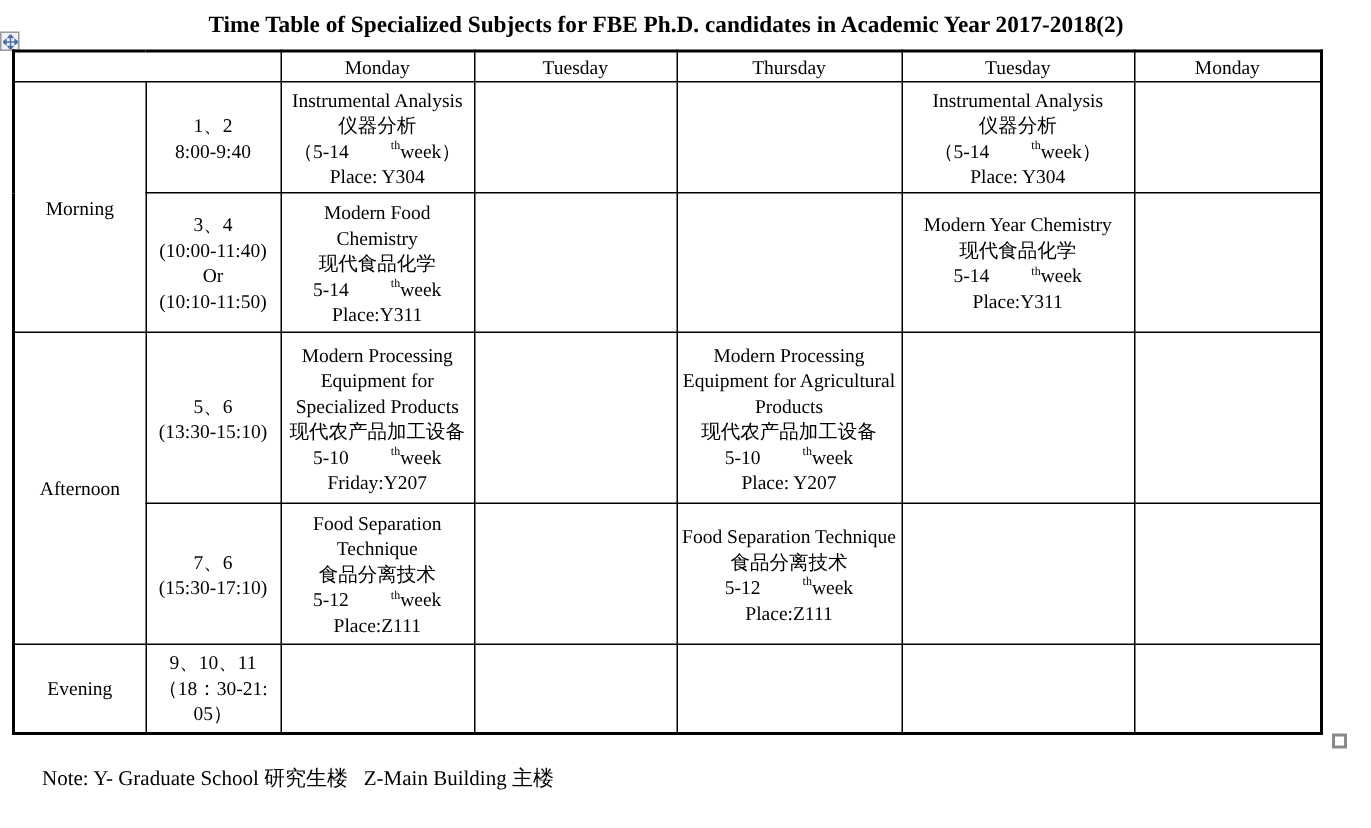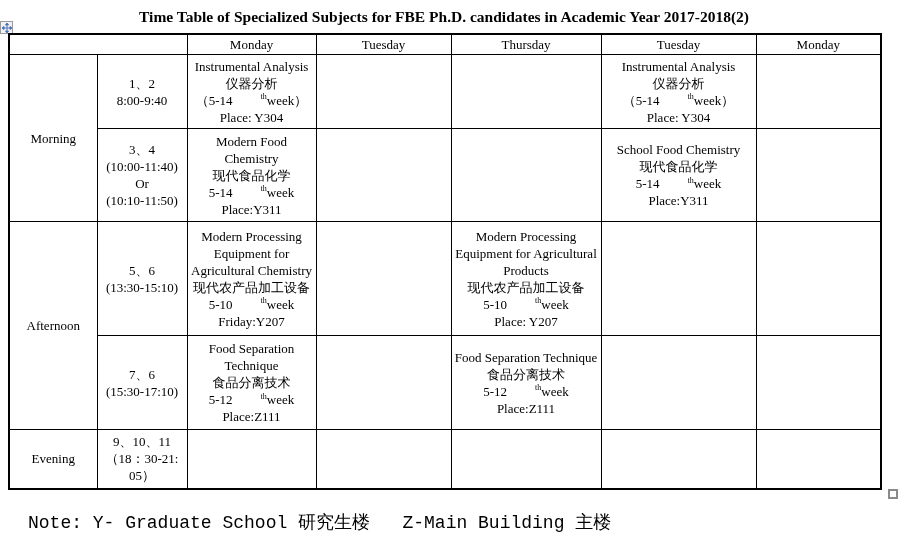--- a/index.html
+++ b/index.html
@@ -58,23 +58,22 @@
   tr.h-r1 { height: 74px; }
   tr.h-r2 { height: 93px; }
   tr.h-r3 { height: 114px; }
   tr.h-r4 { height: 94px; }
   tr.h-r5 { height: 59px; }
   td.day-header { font-size: 13px; line-height: 16px; }
   sup { font-size: 8px; line-height: 0; padding-left: 28px; }
   .footnote {
     position: absolute;
     left: 28px; top: 510px;
-    font-size: 18px;
+    font-size: 14px;
     white-space: pre;
-    font-family: Liberation Mono, monospace;
   }
   .cell-line { white-space: nowrap; }
 </style>
 </head>
 <body>
 
 <div class="doc-title">Time Table of Specialized Subjects for FBE Ph.D. candidates in Academic Year 2017-2018(2)</div>
 
 <div class="move-handle">
   <span style="display:flex">
@@ -142,37 +141,37 @@
       <td>
           <div class="cell-line">Modern Food</div>
           <div class="cell-line">Chemistry</div>
           <div class="cell-line">现代食品化学</div>
           <div class="cell-line"><span>5-14</span><sup>th</sup><span>week</span></div>
           <div class="cell-line">Place:Y311</div>
         </td>
       <td></td>
       <td></td>
       <td>
-          <div class="cell-line">School Food Chemistry</div>
+          <div class="cell-line">Modern Year Chemistry</div>
           <div class="cell-line">现代食品化学</div>
           <div class="cell-line"><span>5-14</span><sup>th</sup><span>week</span></div>
           <div class="cell-line">Place:Y311</div>
         </td>
       <td></td>
     </tr>
     <tr class="h-r3">
       <td rowspan="2">Afternoon</td>
       <td>
           <div class="cell-line">5、6</div>
           <div class="cell-line">(13:30-15:10)</div>
         </td>
       <td>
           <div class="cell-line">Modern Processing</div>
           <div class="cell-line">Equipment for</div>
-          <div class="cell-line">Agricultural Chemistry</div>
+          <div class="cell-line">Specialized Products</div>
           <div class="cell-line">现代农产品加工设备</div>
           <div class="cell-line"><span>5-10</span><sup>th</sup><span>week</span></div>
           <div class="cell-line">Friday:Y207</div>
         </td>
       <td></td>
       <td>
           <div class="cell-line">Modern Processing</div>
           <div class="cell-line">Equipment for Agricultural</div>
           <div class="cell-line">Products</div>
           <div class="cell-line">现代农产品加工设备</div>

